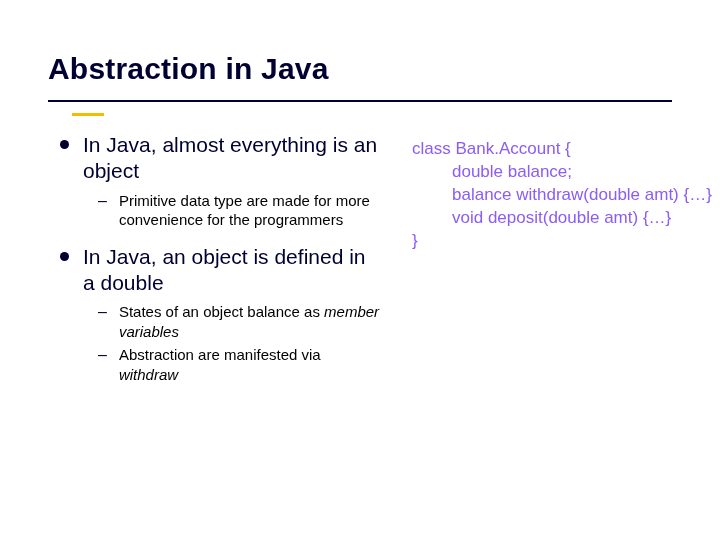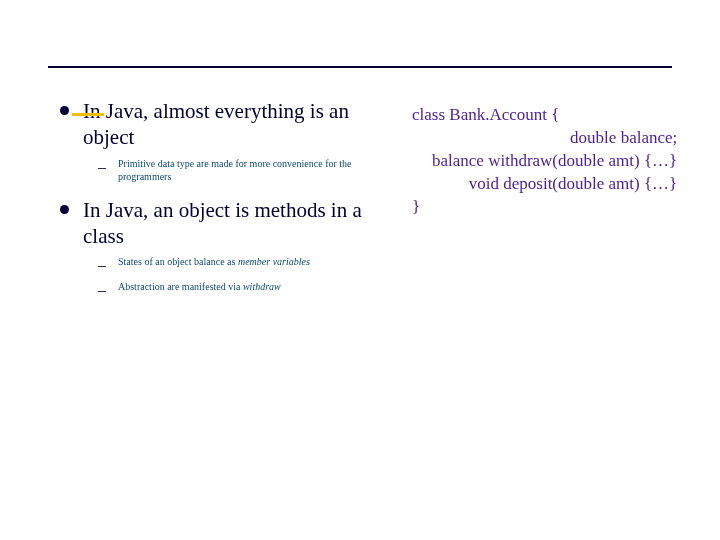--- a/index.html
+++ b/index.html
@@ -34,21 +34,20 @@
     height: 3px;
     background: #f0c000;
   }
   .content {
     display: flex;
     padding: 30px 40px 0 60px;
     gap: 8px;
   }
   .col {
     flex: 1;
-    font-family: Liberation Serif, serif;
   }
   .col-left { flex: 0 0 320px; }
   .col-right { flex: 0 0 280px; }
   .bullet-l1 {
     display: flex;
     align-items: flex-start;
     margin-bottom: 6px;
   }
   .dot {
     flex: 0 0 auto;
@@ -73,40 +72,41 @@
   }
   .dash {
     flex: 0 0 auto;
     color: #000033;
     font-size: 16px;
     margin-right: 12px;
     margin-top: 0px;
     line-height: 1.3;
   }
   .l2-text {
-    font-size: 10px;
-    color: #0c4a6e;
+    font-size: 15px;
+    color: #000000;
     line-height: 1.3;
   }
   .italic { font-style: italic; }
   .code-block {
     margin-left: 24px;
     margin-top: 6px;
     font-size: 17px;
-    color: #4c1d95;
+    color: #8b5cf6;
     line-height: 1.35;
   }
-  .code-indent-1 { margin-left: 20px; text-align: right; }
+  .code-indent-1 { margin-left: 40px; }
   .code-line { white-space: pre; }
   .spacer-before-l1 { height: 10px; }
 </style>
 </head>
 <body>
 
 <div class="title-region">
+  <div class="slide-title">Abstraction in Java</div>
   <div class="title-underline"></div>
 </div>
 <div class="yellow-accent"></div>
 
 <div class="content">
 
   <div class="col col-left">
 
     <div class="bullet-l1">
       <span class="dot"></span>
@@ -115,21 +115,21 @@
 
     <div class="bullet-l2">
       <span class="dash">–</span>
       <span class="l2-text">Primitive data type are made for more convenience for the programmers</span>
     </div>
 
     <div class="spacer-before-l1"></div>
 
     <div class="bullet-l1">
       <span class="dot"></span>
-      <span class="l1-text">In Java, an object is methods in a class</span>
+      <span class="l1-text">In Java, an object is defined in a double</span>
     </div>
 
     <div class="bullet-l2">
       <span class="dash">–</span>
       <span class="l2-text">
         <span>States of an object balance as </span><span class="italic">member variables</span>
       </span>
     </div>
 
     <div class="bullet-l2">

